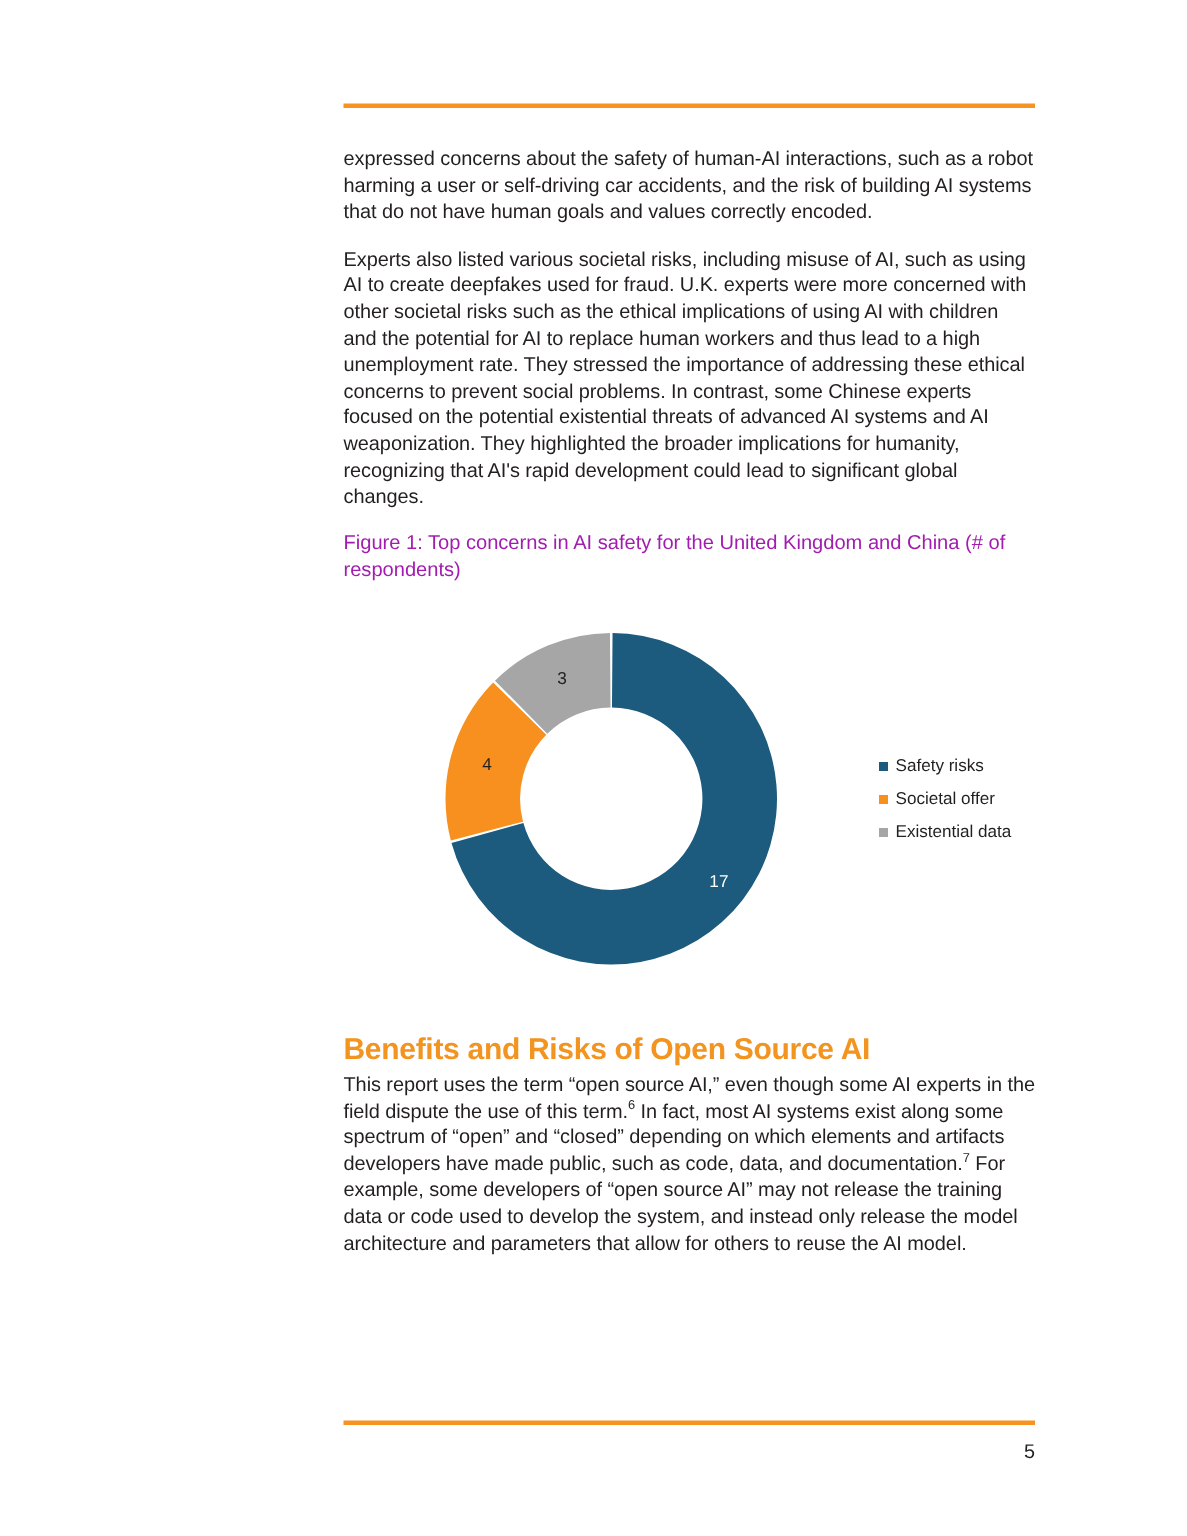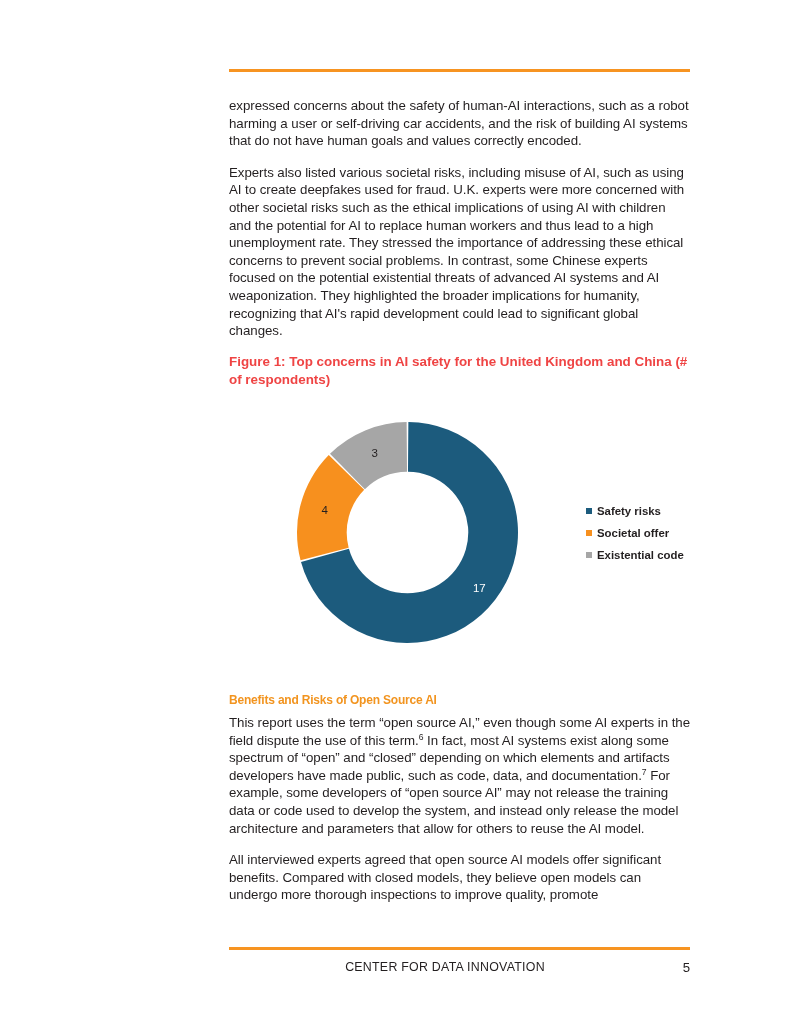--- a/index.html
+++ b/index.html
@@ -58,28 +58,28 @@
   sup {
     font-size: 8.6px;
     vertical-align: super;
     line-height: 0;
   }
 
   
   .fig-caption {
     font-size: 13.4px;
     line-height: 18px;
-    font-weight: bold;
-    color: #ef4444;
+    font-weight: normal;
+    color: #a21caf;
     margin: 0;
   }
 
   
   .section-heading {
-    font-size: 12px;
+    font-size: 20px;
     line-height: 19px;
     font-weight: bold;
     color: #f2941f;
     margin: 0 0 4px 0;
     letter-spacing: -0.2px;
   }
 
   
   .chart-block {
     position: absolute;
@@ -110,21 +110,20 @@
   }
   .donut-label.on-blue { color: #ffffff; }
   .donut-label.on-orange { color: #231f20; }
   .donut-label.on-gray { color: #231f20; }
 
   .legend {
     position: absolute;
     left: 357px;
     top: 102px;
     width: 110px;
-    font-weight: bold;
   }
   .legend-row {
     display: flex;
     align-items: center;
     height: 22px;
   }
   .legend-swatch {
     width: 6px;
     height: 6px;
     margin-right: 5px;
@@ -198,36 +197,34 @@
       <div class="legend-row">
         <span class="legend-swatch" style="background:#1c5b7d;"></span>
         <span class="legend-label">Safety risks</span>
       </div>
       <div class="legend-row">
         <span class="legend-swatch" style="background:#f7901e;"></span>
         <span class="legend-label">Societal offer</span>
       </div>
       <div class="legend-row">
         <span class="legend-swatch" style="background:#a6a6a6;"></span>
-        <span class="legend-label">Existential code</span>
+        <span class="legend-label">Existential data</span>
       </div>
     </div>
 
   </div>
 
   <div class="content" style="top:691px;">
     <h2 class="section-heading">Benefits and Risks of Open Source AI</h2>
 
     <p class="body-text">
       <span>This report uses the term “open source AI,” even though some AI experts in the field dispute the use of this term.</span><sup>6</sup><span> In fact, most AI systems exist along some spectrum of “open” and “closed” depending on which elements and artifacts developers have made public, such as code, data, and documentation.</span><sup>7</sup><span> For example, some developers of “open source AI” may not release the training data or code used to develop the system, and instead only release the model architecture and parameters that allow for others to reuse the AI model.</span>
     </p>
 
-    <p class="body-text">All interviewed experts agreed that open source AI models offer significant benefits. Compared with closed models, they believe open models can undergo more thorough inspections to improve quality, promote</p>
   </div>
 
   <div class="rule-bottom"></div>
 
   <div class="footer">
-    <span class="footer-title">CENTER FOR DATA INNOVATION</span>
     <span class="footer-page">5</span>
   </div>
 
 </div>
 
 </body></html>

